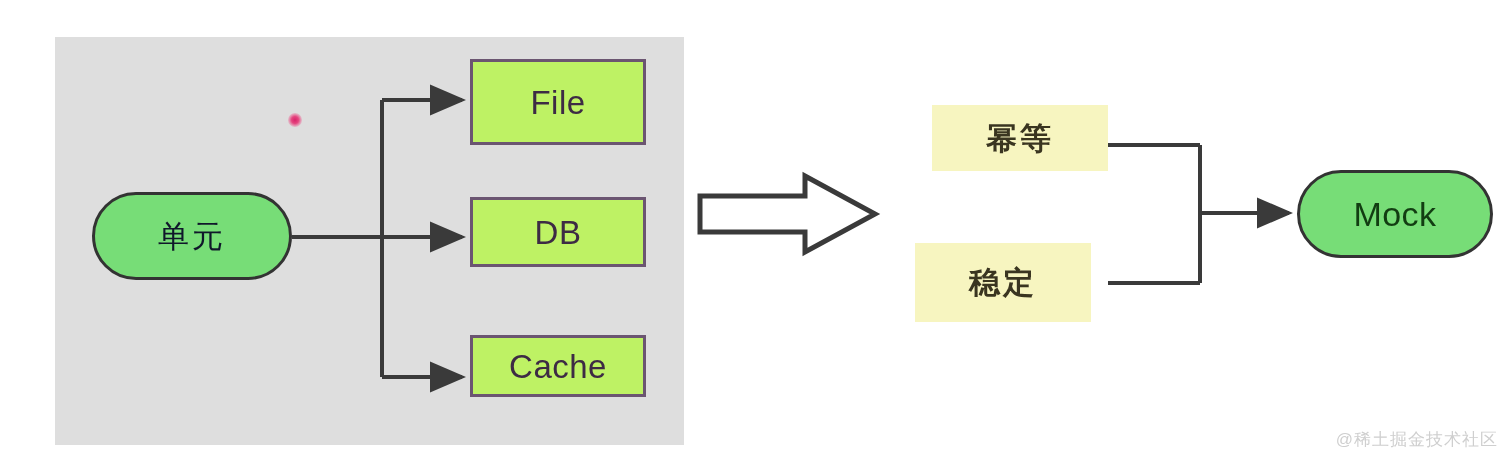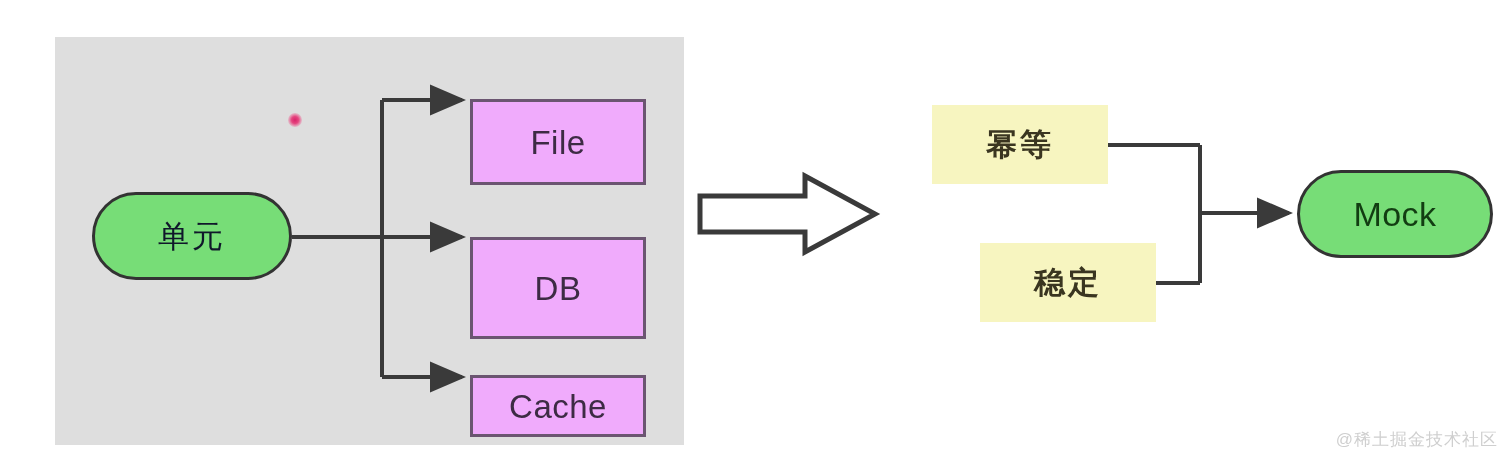--- a/index.html
+++ b/index.html
@@ -68,41 +68,40 @@
     width: 196px;
     height: 88px;
   }
   #node-mock .label {
     font-size: 34px;
     color: #123d12;
   }
 
   
   .rect-purple {
-    background: #f0abfc;
+    background: #bef264;
     border: 3px solid #6b5571;
     color: #3d2b44;
-    margin-top: 40px;
   }
   .rect-purple .label {
     font-size: 33px;
     letter-spacing: 0.5px;
   }
   #node-file  { left: 470px; top: 59px;  width: 176px; height: 86px; }
-  #node-db    { left: 470px; top: 197px; width: 176px; height: 102px; }
+  #node-db    { left: 470px; top: 197px; width: 176px; height: 70px; }
   #node-cache { left: 470px; top: 335px; width: 176px; height: 62px; }
 
   
   .rect-yellow {
     background: #f7f5c0;
     border: none;
     color: #3a3520;
   }
-  #node-idempotent { left: 932px; top: 105px; width: 176px; height: 79px; }
-  #node-stable     { left: 980px; top: 243px; width: 176px; height: 79px; }
+  #node-idempotent { left: 932px; top: 105px; width: 176px; height: 66px; }
+  #node-stable     { left: 915px; top: 243px; width: 176px; height: 79px; }
   .rect-yellow .label {
     font-size: 31px;
     letter-spacing: 3px;
     font-weight: bold;
   }
 
   
   .connectors {
     position: absolute;
     left: 0;

